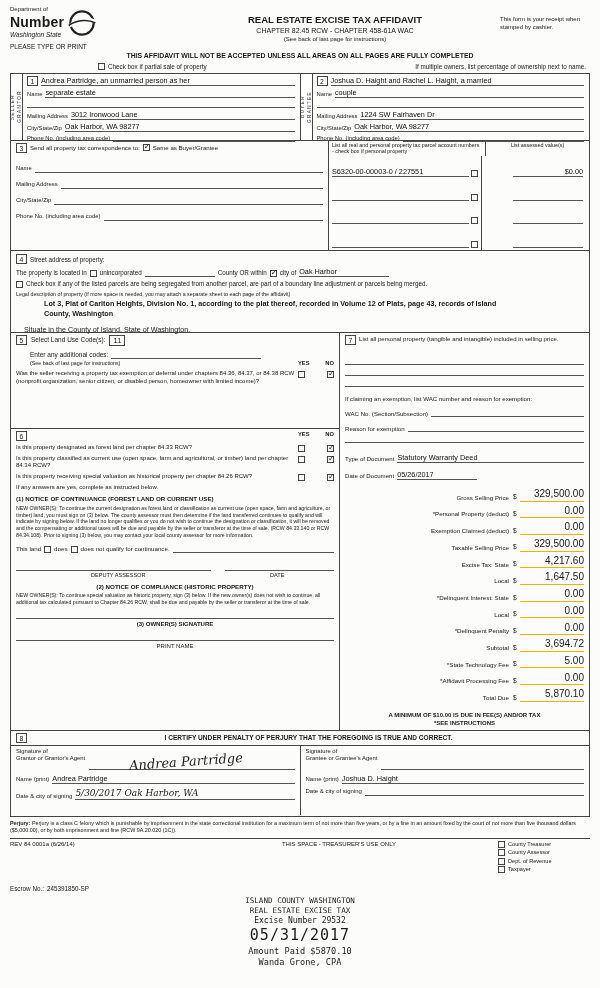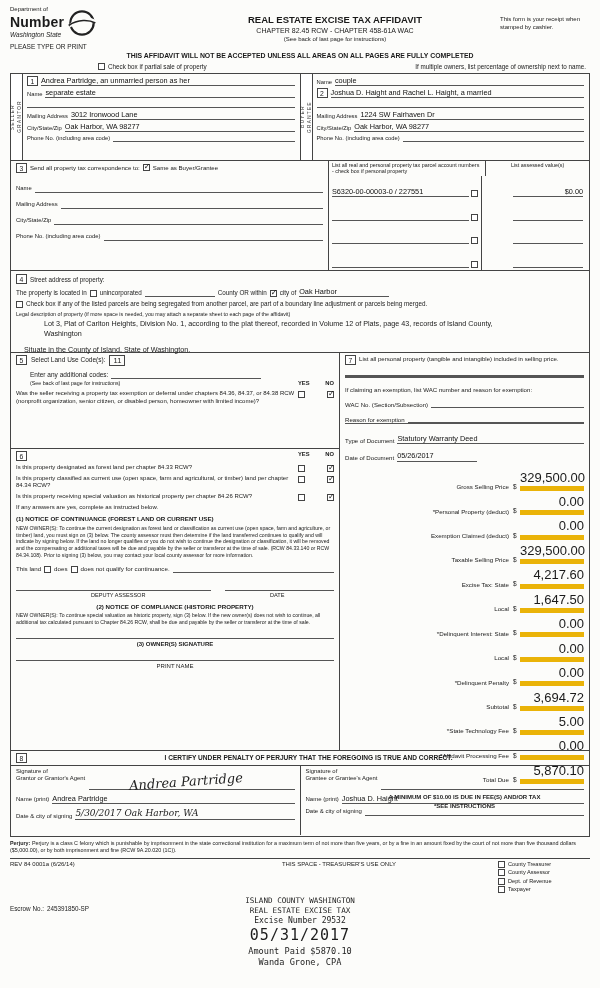--- a/index.html
+++ b/index.html
@@ -27,21 +27,21 @@
   .hdr-center{flex:1;text-align:center;padding-top:8px;}
   .title{font-size:9.5px;font-weight:bold;}
   .subtitle{font-size:7px;margin-top:1px;}
   .instr{font-size:6px;}
   .hdr-right{width:90px;font-size:6px;padding-top:10px;line-height:1.3;}
   .warning{text-align:center;font-weight:bold;font-size:6.9px;margin:1px 0 2px;}
   .partial-row{display:flex;gap:3px;font-size:6.3px;margin:0 0 2px 88px;align-items:center;}
   .partial-row .note-right{margin-left:auto;padding-right:4px;}
   
   .parties{display:flex;}
-  .party{flex:1;border:1px solid #444;display:flex;height:88px;}
+  .party{flex:1;border:1px solid #444;display:flex;height:68px;}
   .party+.party{border-left:none;}
   .vlabel{width:12px;border-right:1px solid #444;display:flex;justify-content:center;align-items:center;gap:1px;background:#fff;}
   .vlabel span{writing-mode:vertical-rl;transform:rotate(180deg);font-size:4.6px;letter-spacing:1.4px;color:#333;}
   .p-rows{flex:1;display:flex;flex-direction:column;padding:2px 5px 2px 4px;}
   .p-row{display:flex;align-items:flex-end;gap:3px;margin-bottom:2px;}
   .p-lbl{font-size:5.8px;flex:none;}
   .p-line{flex:1;}
   
   .sec3{border:1px solid #444;border-top:none;display:flex;height:110px;}
   .s3-left{flex:1.18;padding:2px 5px;border-right:1px solid #444;display:flex;flex-direction:column;}
@@ -52,21 +52,21 @@
   .s3-h1{flex:1.55;padding:1px 3px;}
   .s3-h2{flex:1;border-left:1px solid #444;padding:1px 3px;text-align:center;}
   .s3-prow{display:flex;flex:1;}
   .s3-pn{flex:1.55;display:flex;align-items:flex-end;gap:2px;padding:0 3px 2px;}
   .s3-pv{flex:1;border-left:1px solid #444;display:flex;align-items:flex-end;justify-content:flex-end;padding:0 6px 2px;}
   .s3-pv .ul{width:70px;text-align:right;}
   
   .sec4{border:1px solid #444;border-top:none;padding:3px 5px 3px;height:82px;}
   .s4-line{display:flex;align-items:flex-end;gap:3px;margin-bottom:3px;font-size:6.3px;}
   .blank-60{width:70px;}
-  .s4-legal{margin:2px 0 6px 28px;width:470px;font-size:7.2px;line-height:1.35;}
+  .s4-legal{margin:2px 0 6px 28px;width:470px;font-size:7.2px;line-height:1.35;font-weight:bold;}
   .s4-situate{margin:4px 0 0 8px;font-size:7.2px;}
   
   .cols{display:flex;align-items:stretch;}
   .col-left{flex:1.32;display:flex;flex-direction:column;}
   .col-right{flex:1;display:flex;flex-direction:column;}
   .sec5{border:1px solid #444;border-top:none;height:96px;padding:2px 5px;}
   .sec6{border:1px solid #444;border-top:none;flex:1;padding:2px 5px;}
   .sec7{border:1px solid #444;border-top:none;border-left:none;height:398px;padding:2px 5px;display:flex;flex-direction:column;}
   .s5-row1{display:flex;align-items:center;gap:4px;}
   .code-box{display:inline-block;min-width:16px;border:1px solid #444;text-align:center;font-size:7.5px;padding:0 2px;}
@@ -93,21 +93,21 @@
   
   .s7-top{display:flex;gap:3px;align-items:flex-start;}
   .s7-top .q-text{font-size:6.1px;}
   .s7-blank{border-bottom:1px solid #555;height:12px;}
   .s7-note{font-size:6.1px;margin-top:8px;}
   .s7-field{display:flex;align-items:flex-end;gap:3px;margin-top:7px;font-size:6.1px;}
   .m-rows{margin-top:8px;}
   .m-row{display:flex;align-items:flex-end;margin-bottom:3.2px;}
   .m-label{flex:1;text-align:right;font-size:6.2px;padding-right:4px;}
   .m-cur{width:7px;font-size:6.5px;}
-  .m-val{width:64px;text-align:right;border-bottom:5px solid #eab308;font-size:13px;}
+  .m-val{width:64px;text-align:right;border-bottom:1px solid #eab308;font-size:10px;}
   .min-note{margin-top:6px;text-align:center;font-weight:bold;font-size:6px;line-height:1.4;}
   
   .sec8{border:1px solid #444;border-top:none;height:86px;}
   .s8-head{display:flex;align-items:center;gap:6px;padding:2px 5px;border-bottom:1px solid #444;}
   .s8-certify{flex:1;text-align:center;font-weight:bold;font-size:6.6px;}
   .s8-cols{display:flex;height:calc(100% - 16px);}
   .s8-col{flex:1;padding:2px 5px;display:flex;flex-direction:column;}
   .s8-col+.s8-col{border-left:1px solid #444;}
   .s8-siglabel{font-size:5.9px;line-height:1.25;}
   .s8-sigarea{flex:1;position:relative;border-bottom:1px solid #555;min-height:22px;}
@@ -202,26 +202,26 @@
       </div>
     </div>
 
     <div class="party">
       <div class="vlabel">
         <span>BUYER</span>
         <span>GRANTEE</span>
       </div>
       <div class="p-rows">
         <div class="p-row">
+          <span class="num-box">2</span>
+          <span class="p-line ul val">Joshua D. Haight and Rachel L. Haight, a married</span>
+        </div>
+        <div class="p-row">
           <span class="p-lbl">Name</span>
           <span class="p-line ul val">couple</span>
-        </div>
-        <div class="p-row">
-          <span class="num-box">2</span>
-          <span class="p-line ul val">Joshua D. Haight and Rachel L. Haight, a married</span>
         </div>
         <div class="p-row">
           <span class="p-line ul"></span>
         </div>
         <div class="p-row">
           <span class="p-lbl">Mailing Address</span>
           <span class="p-line ul val">1224 SW Fairhaven Dr</span>
         </div>
         <div class="p-row">
           <span class="p-lbl">City/State/Zip</span>

